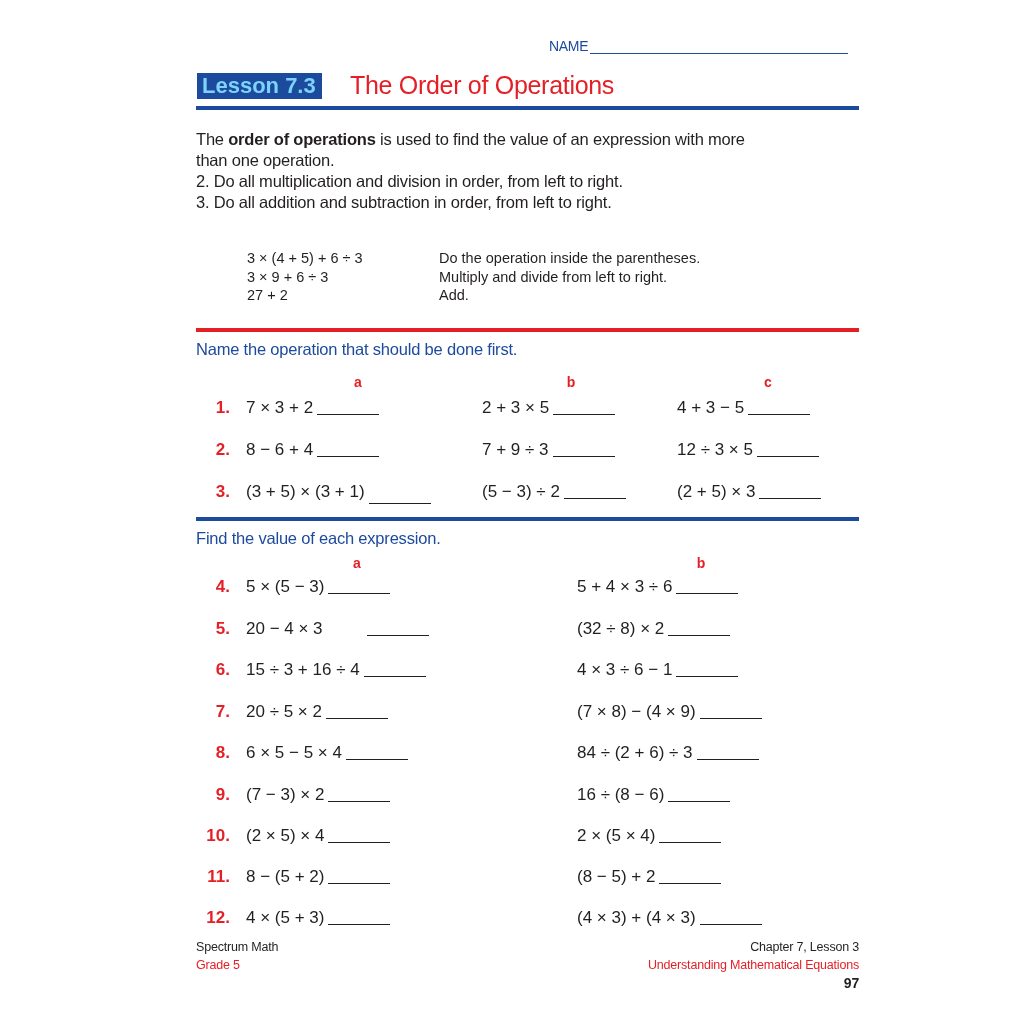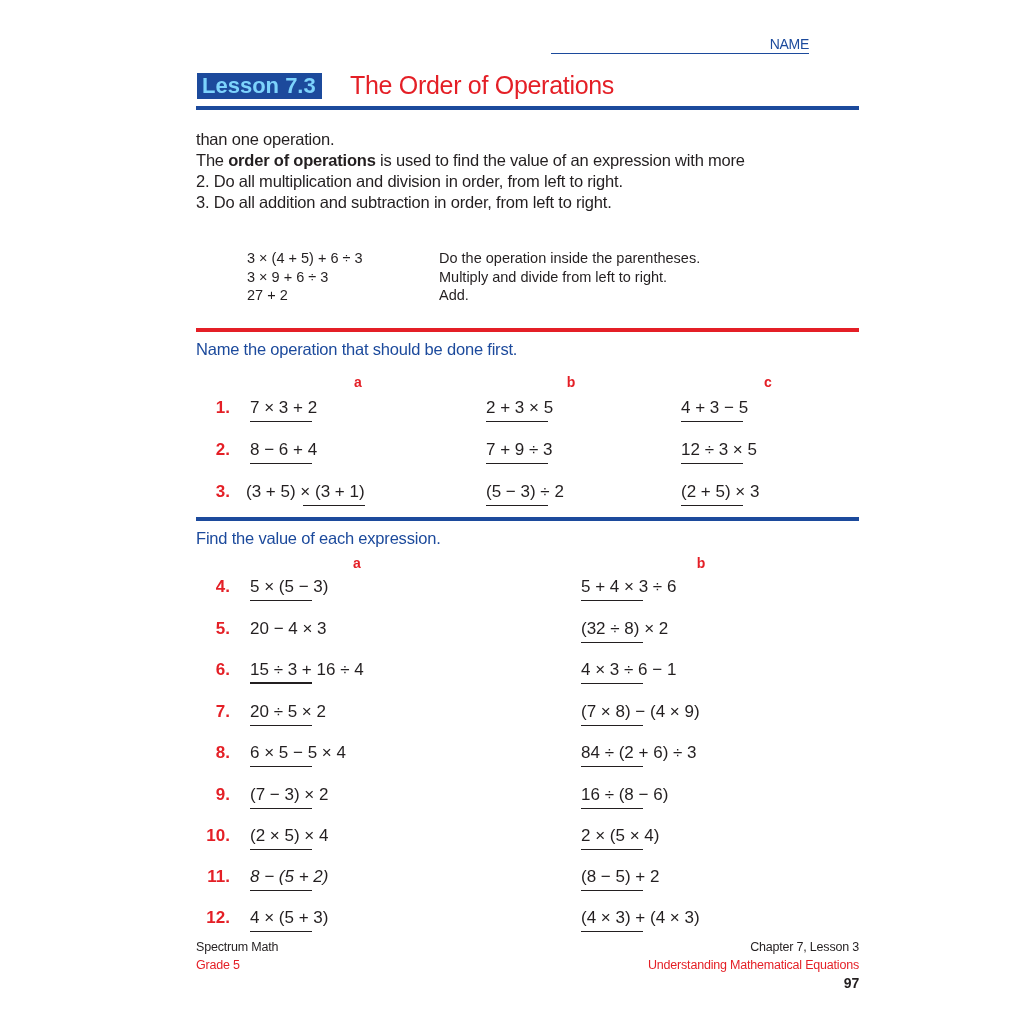--- a/index.html
+++ b/index.html
@@ -1,18 +1,18 @@
 <!DOCTYPE html>
 <html><head>
 <meta charset="utf-8">
 <style>
   html, body { margin:0; padding:0; background:#ffffff; }
   body { width:1024px; height:1024px; position:relative; overflow:hidden;
          font-family:"Liberation Sans", sans-serif; color:#231f20; }
-  .abs { position:absolute;flex-direction:column; }
+  .abs { position:absolute; }
 
   
   #name-row { left:549px; top:36px; height:18px; display:flex; align-items:flex-end; }
   #name-label { color:#1c4a9c; font-size:14px; letter-spacing:-0.3px; line-height:16px; }
   #name-line { width:258px; border-bottom:1px solid #1c4a9c; margin-left:2px; height:15px; }
 
   
   #lesson-badge { left:197px; top:73px; height:26px; background:#1c4a9c; color:#7dd3fc;
                   font-weight:bold; font-size:22px; line-height:26px; padding:0 6px 0 5px; }
   #lesson-title { left:350px; top:70px; color:#e41f26; font-size:25px; line-height:30px; letter-spacing:-0.3px; }
@@ -52,22 +52,22 @@
 <div id="name-row" class="abs">
   <span id="name-label">NAME</span>
   <span id="name-line"></span>
 </div>
 
 <div id="lesson-badge" class="abs">Lesson 7.3</div>
 <div id="lesson-title" class="abs">The Order of Operations</div>
 <div id="rule-top" class="abs"></div>
 
 <div id="intro" class="abs">
+  <span class="ln"><span>The </span><b>order of operations</b><span> is used to find the value of an expression with more</span></span>
   <span class="ln">than one operation.</span>
-  <span class="ln"><span>The </span><b>order of operations</b><span> is used to find the value of an expression with more</span></span>
   <span class="ln">2. Do all multiplication and division in order, from left to right.</span>
   <span class="ln">3. Do all addition and subtraction in order, from left to right.</span>
 </div>
 
 <div id="example" class="abs">
   <div class="row">
     <span class="expr">3 × (4 + 5) + 6 ÷ 3</span>
     <span>Do the operation inside the parentheses.</span>
   </div>
   <div class="row">
@@ -193,21 +193,21 @@
     <div class="abs num" style="left: 196px; top: 826px;">10.</div>
     <div class="abs prob" style="left: 246px; top: 826px;">
       <span>(2 × 5) × 4</span>
       <span class="blank" style="width: 62px;"></span>
     </div>
     <div class="abs prob" style="left: 577px; top: 826px;">
       <span>2 × (5 × 4)</span>
       <span class="blank" style="width: 62px;"></span>
     </div>
     <div class="abs num" style="left: 196px; top: 867px;">11.</div>
-    <div class="abs prob" style="left: 246px; top: 867px; font-style: italic;">
+    <div class="abs prob" style="left: 246px; top: 867px;">
       <span>8 − (5 + 2)</span>
       <span class="blank" style="width: 62px;"></span>
     </div>
     <div class="abs prob" style="left: 577px; top: 867px;">
       <span>(8 − 5) + 2</span>
       <span class="blank" style="width: 62px;"></span>
     </div>
     <div class="abs num" style="left: 196px; top: 908px;">12.</div>
     <div class="abs prob" style="left: 246px; top: 908px;">
       <span>4 × (5 + 3)</span>

